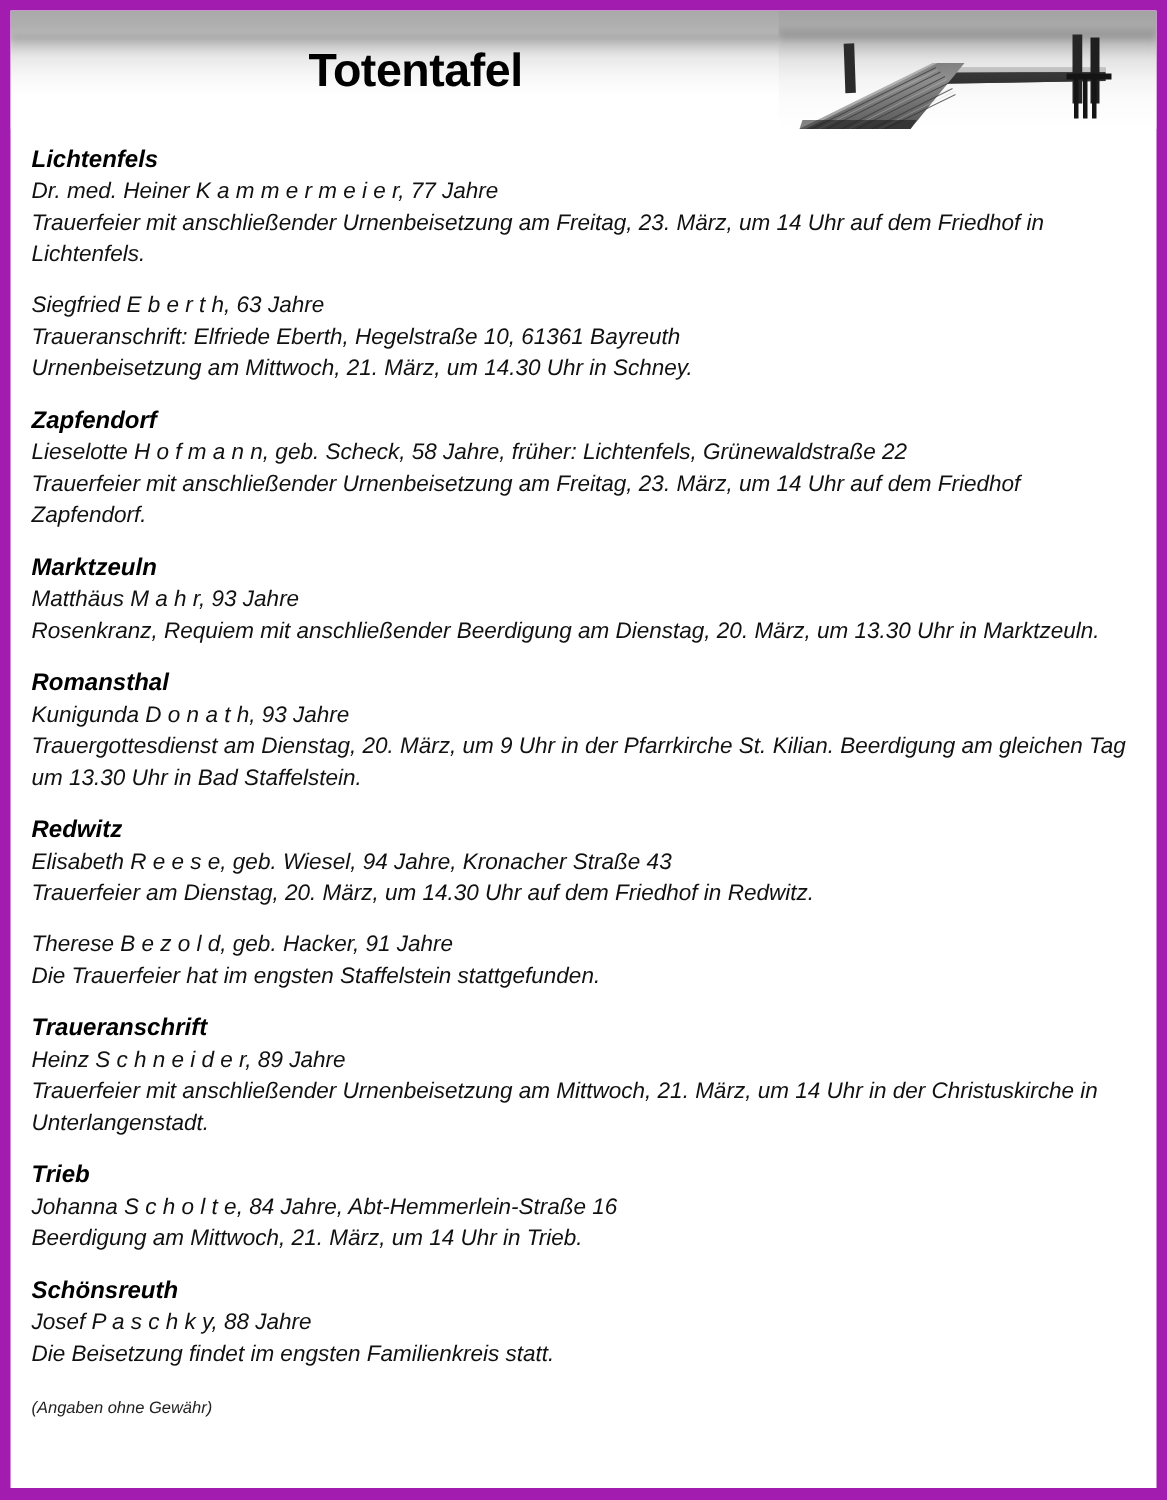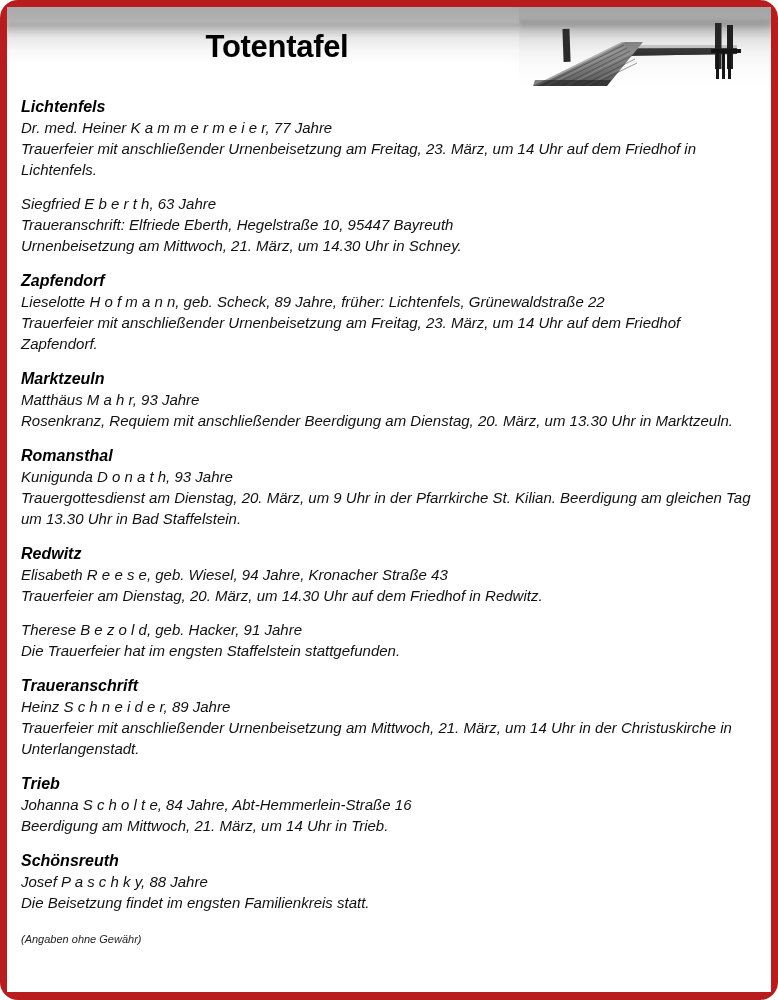--- a/index.html
+++ b/index.html
@@ -13,24 +13,23 @@
     font-family: "Liberation Sans", sans-serif;
     -webkit-font-smoothing: antialiased;
   }
 
   
   #page {
     position: relative;
     width: 778px;
     height: 1000px;
     box-sizing: border-box;
-    background: #b91c1c;
+    background: #a21caf;
     padding: 7px 7px 8px 7px;
     overflow: hidden;
-    border-radius: 18px;
   }
   #sheet {
     position: relative;
     width: 100%;
     height: 100%;
     background: #ffffff;
     box-sizing: border-box;
     overflow: hidden;
   }
 
@@ -207,28 +206,28 @@
     <div class="content">
 
       <div class="place">Lichtenfels</div>
       <div class="entry">
         <p class="line">Dr. med. Heiner K a m m e r m e i e r, 77 Jahre</p>
         <p class="line">Trauerfeier mit anschließender Urnenbeisetzung am Freitag, 23. März, um 14 Uhr auf dem Friedhof in Lichtenfels.</p>
       </div>
       <div class="gap-entry"></div>
       <div class="entry">
         <p class="line">Siegfried E b e r t h, 63 Jahre</p>
-        <p class="line">Traueranschrift: Elfriede Eberth, Hegelstraße 10, 95447 Bayreuth</p>
+        <p class="line">Traueranschrift: Elfriede Eberth, Hegelstraße 10, 61361 Bayreuth</p>
         <p class="line">Urnenbeisetzung am Mittwoch, 21. März, um 14.30 Uhr in Schney.</p>
       </div>
       <div class="gap-block"></div>
 
       <div class="place">Zapfendorf</div>
       <div class="entry">
-        <p class="line">Lieselotte H o f m a n n, geb. Scheck, 89 Jahre, früher: Lichtenfels, Grünewaldstraße 22</p>
+        <p class="line">Lieselotte H o f m a n n, geb. Scheck, 58 Jahre, früher: Lichtenfels, Grünewaldstraße 22</p>
         <p class="line">Trauerfeier mit anschließender Urnenbeisetzung am Freitag, 23. März, um 14 Uhr auf dem Friedhof Zapfendorf.</p>
       </div>
       <div class="gap-block"></div>
 
       <div class="place">Marktzeuln</div>
       <div class="entry">
         <p class="line">Matthäus M a h r, 93 Jahre</p>
         <p class="line">Rosenkranz, Requiem mit anschließender Beerdigung am Dienstag, 20. März, um 13.30 Uhr in Marktzeuln.</p>
       </div>
       <div class="gap-block"></div>

